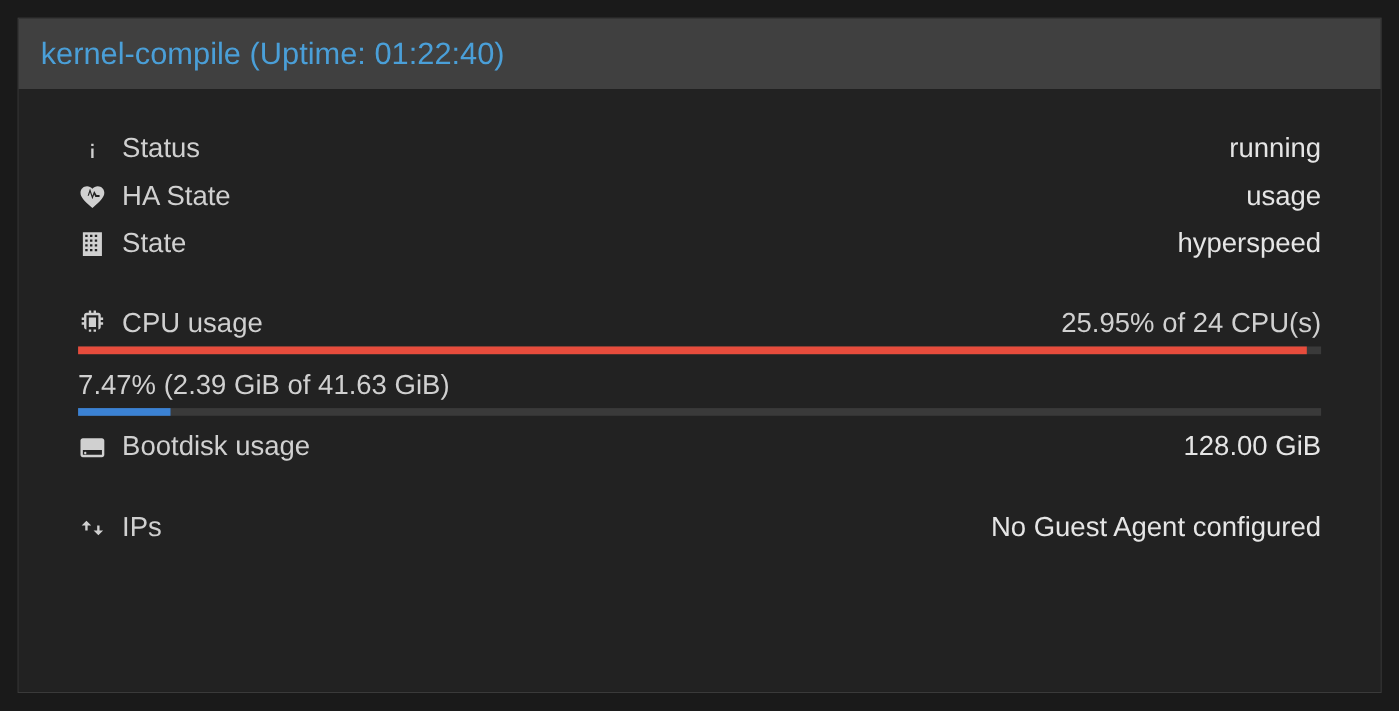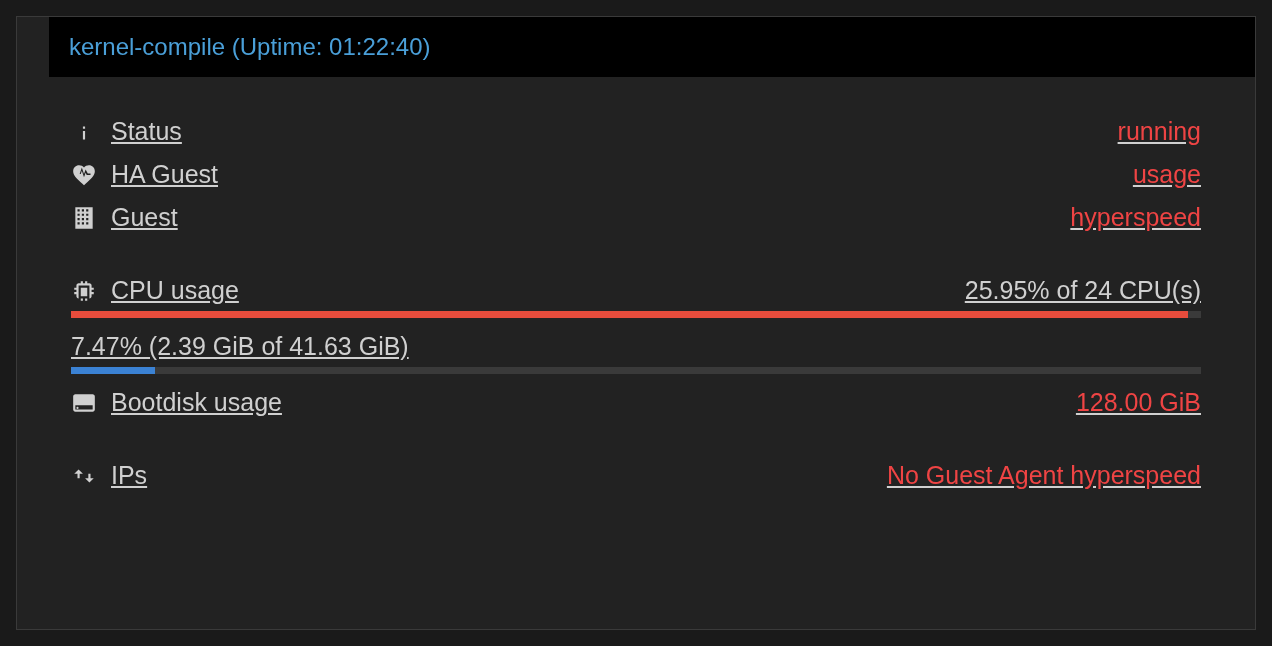--- a/index.html
+++ b/index.html
@@ -17,50 +17,48 @@
     }
     .panel {
       margin: 16px;
       border: 1px solid #3a3a3a;
       background: #222;
       height: calc(100% - 32px);
       display: flex;
       flex-direction: column;
     }
     .panel-header {
-      background: #000000;
+      background: #404040;
       padding: 16px 20px;
-      font-size: 24px;
+      font-size: 28px;
       color: #4a9fd8;
       font-weight: 400;
-      margin-left: 32px;
     }
     .panel-body {
       flex: 1;
       padding: 40px 54px 40px 54px;
       background: #222;
-      text-decoration: underline;
     }
     .info-row {
       display: flex;
       align-items: center;
       justify-content: space-between;
       margin-bottom: 14px;
       font-size: 25px;
     }
     .info-row .left {
       display: flex;
       align-items: center;
       gap: 14px;
     }
     .info-row .label {
       color: #d0d0d0;
     }
     .info-row .value {
-      color: #ef4444;
+      color: #e5e5e5;
     }
     .icon {
       width: 26px;
       height: 26px;
       display: inline-flex;
       align-items: center;
       justify-content: center;
       flex-shrink: 0;
     }
     .icon svg {
@@ -76,21 +74,21 @@
     }
     .usage-row {
       display: flex;
       align-items: center;
       justify-content: space-between;
       font-size: 25px;
       margin-bottom: 6px;
     }
     .usage-row .left {
       display: flex;
-      align-items: flex-end;
+      align-items: flex-start;
       gap: 14px;
     }
     .bar-track {
       width: 100%;
       height: 7px;
       background: #3a3a3a;
     }
     .bar-fill {
       height: 100%;
     }
@@ -122,33 +120,33 @@
       <span class="value">running</span>
     </div>
 
     <div class="info-row">
       <div class="left">
         <span class="icon">
           <svg viewBox="0 0 24 24">
               <path d="M12 21.35l-1.45-1.32C5.4 15.36 2 12.28 2 8.5 2 5.42 4.42 3 7.5 3c1.74 0 3.41.81 4.5 2.09C13.09 3.81 14.76 3 16.5 3 19.58 3 22 5.42 22 8.5c0 3.78-3.4 6.86-8.55 11.54L12 21.35zM6 11h3l1-3 2 6 1.5-4 1 2H18v-1.5h-2.5l-2-3.5-1.5 4-2-6L8 11H6z"></path>
             </svg>
         </span>
-        <span class="label">HA Guest</span>
+        <span class="label">HA State</span>
       </div>
       <span class="value">usage</span>
     </div>
 
     <div class="info-row">
       <div class="left">
         <span class="icon">
           <svg viewBox="0 0 24 24">
               <path d="M4 2h16v20H4V2zm2 2v2h2V4H6zm4 0v2h2V4h-2zm4 0v2h2V4h-2zM6 8v2h2V8H6zm4 0v2h2V8h-2zm4 0v2h2V8h-2zM6 12v2h2v-2H6zm4 0v2h2v-2h-2zm4 0v2h2v-2h-2zM6 16v2h2v-2H6zm4 0v2h2v-2h-2zm4 0v2h2v-2h-2z"></path>
             </svg>
         </span>
-        <span class="label">Guest</span>
+        <span class="label">State</span>
       </div>
       <span class="value">hyperspeed</span>
     </div>
 
     <div class="section-gap"></div>
 
     <div class="usage-block">
       <div class="usage-row">
         <div class="left">
           <span class="icon">
@@ -190,17 +188,17 @@
 
     <div class="info-row">
       <div class="left">
         <span class="icon">
           <svg viewBox="0 0 24 24">
               <path d="M7 6l-4 4h3v4h2v-4h3L7 6zm10 12l4-4h-3v-4h-2v4h-3l4 4z"></path>
             </svg>
         </span>
         <span class="label">IPs</span>
       </div>
-      <span class="value">No Guest Agent hyperspeed</span>
+      <span class="value">No Guest Agent configured</span>
     </div>
 
   </div>
 </div>
 
 </body></html>

